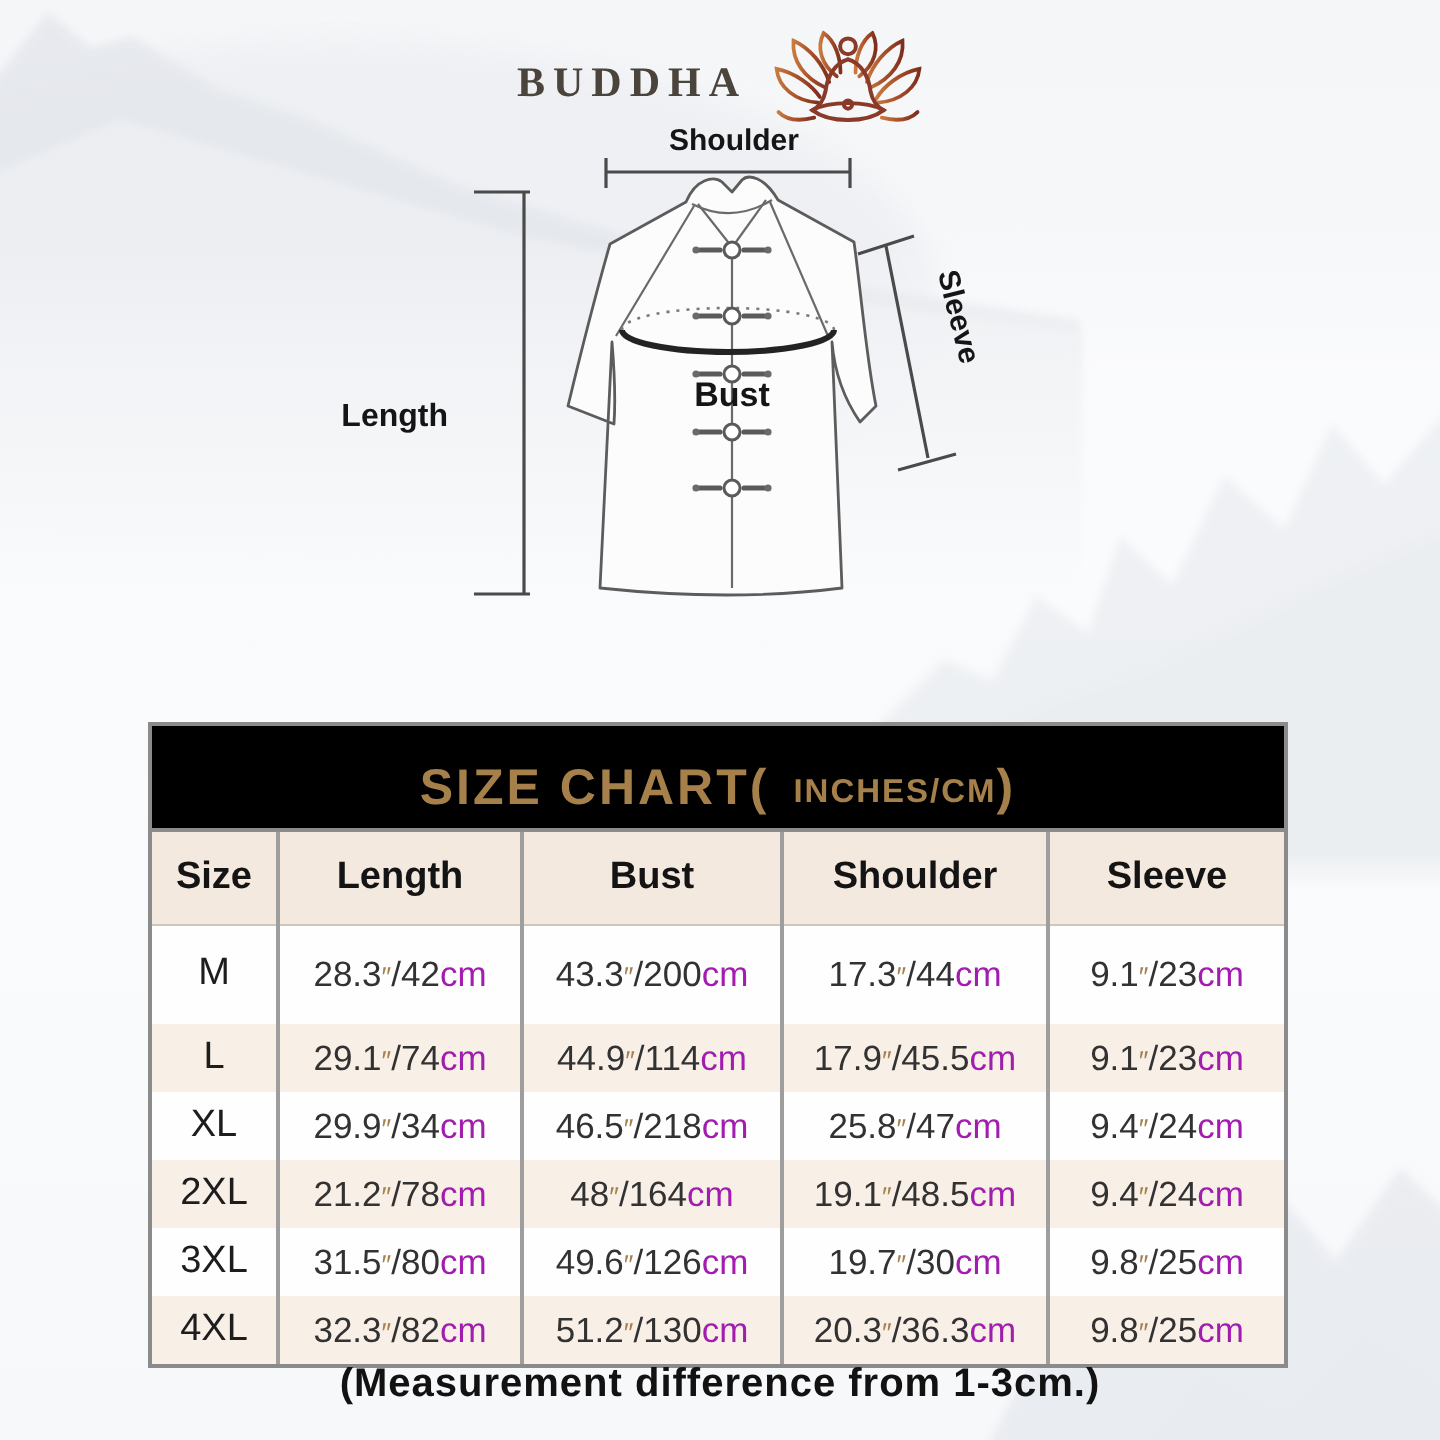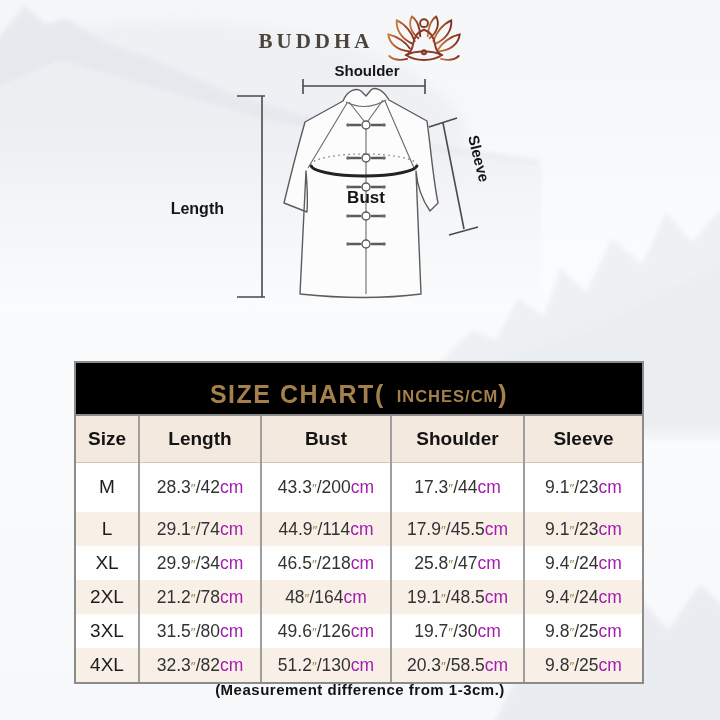--- a/index.html
+++ b/index.html
@@ -39,21 +39,21 @@
   th{font-size:19px;font-weight:bold;color:#141414;}
   tbody tr{height:34px;background:#fffefe;}
   tbody tr:first-child{height:50px;}
   tbody tr:nth-child(even){background:#f8efe7;}
   .size-cell{font-size:19px;font-weight:500;color:#1d1d1d;}
   .m-cell{font-size:17.5px;color:#323232;}
   .m-cell .unit{color:#a21caf;}
   .m-cell .inch{font-size:0.78em;color:#a3824e;}
 
   .note{position:absolute;top:681px;left:0;width:100%;text-align:center;
-        font-size:15px;font-weight:bold;color:#121212;letter-spacing:0.5px;}
+        font-size:20px;font-weight:bold;color:#121212;letter-spacing:0.5px;}
 </style>
 </head>
 <body>
 <div class="page">
 
 <svg class="bg-svg" viewBox="0 0 720 720" aria-hidden="true">
   <defs>
     <filter id="soft" x="-20%" y="-20%" width="140%" height="140%">
           <feGaussianBlur stdDeviation="2.2"></feGaussianBlur>
         </filter>
@@ -211,21 +211,21 @@
             <td class="size-cell">3XL</td>
             <td class="m-cell"><span>31.5</span><span class="inch">″</span><span>/80</span><span class="unit">cm</span></td>
             <td class="m-cell"><span>49.6</span><span class="inch">″</span><span>/126</span><span class="unit">cm</span></td>
             <td class="m-cell"><span>19.7</span><span class="inch">″</span><span>/30</span><span class="unit">cm</span></td>
             <td class="m-cell"><span>9.8</span><span class="inch">″</span><span>/25</span><span class="unit">cm</span></td>
           </tr>
           <tr>
             <td class="size-cell">4XL</td>
             <td class="m-cell"><span>32.3</span><span class="inch">″</span><span>/82</span><span class="unit">cm</span></td>
             <td class="m-cell"><span>51.2</span><span class="inch">″</span><span>/130</span><span class="unit">cm</span></td>
-            <td class="m-cell"><span>20.3</span><span class="inch">″</span><span>/58.5</span><span class="unit">cm</span></td>
+            <td class="m-cell"><span>20.3</span><span class="inch">″</span><span>/36.3</span><span class="unit">cm</span></td>
             <td class="m-cell"><span>9.8</span><span class="inch">″</span><span>/25</span><span class="unit">cm</span></td>
           </tr>
         </tbody>
   </table>
 </div>
 
 <div class="note">(Measurement difference from 1-3cm.)</div>
 
 </div>
 

